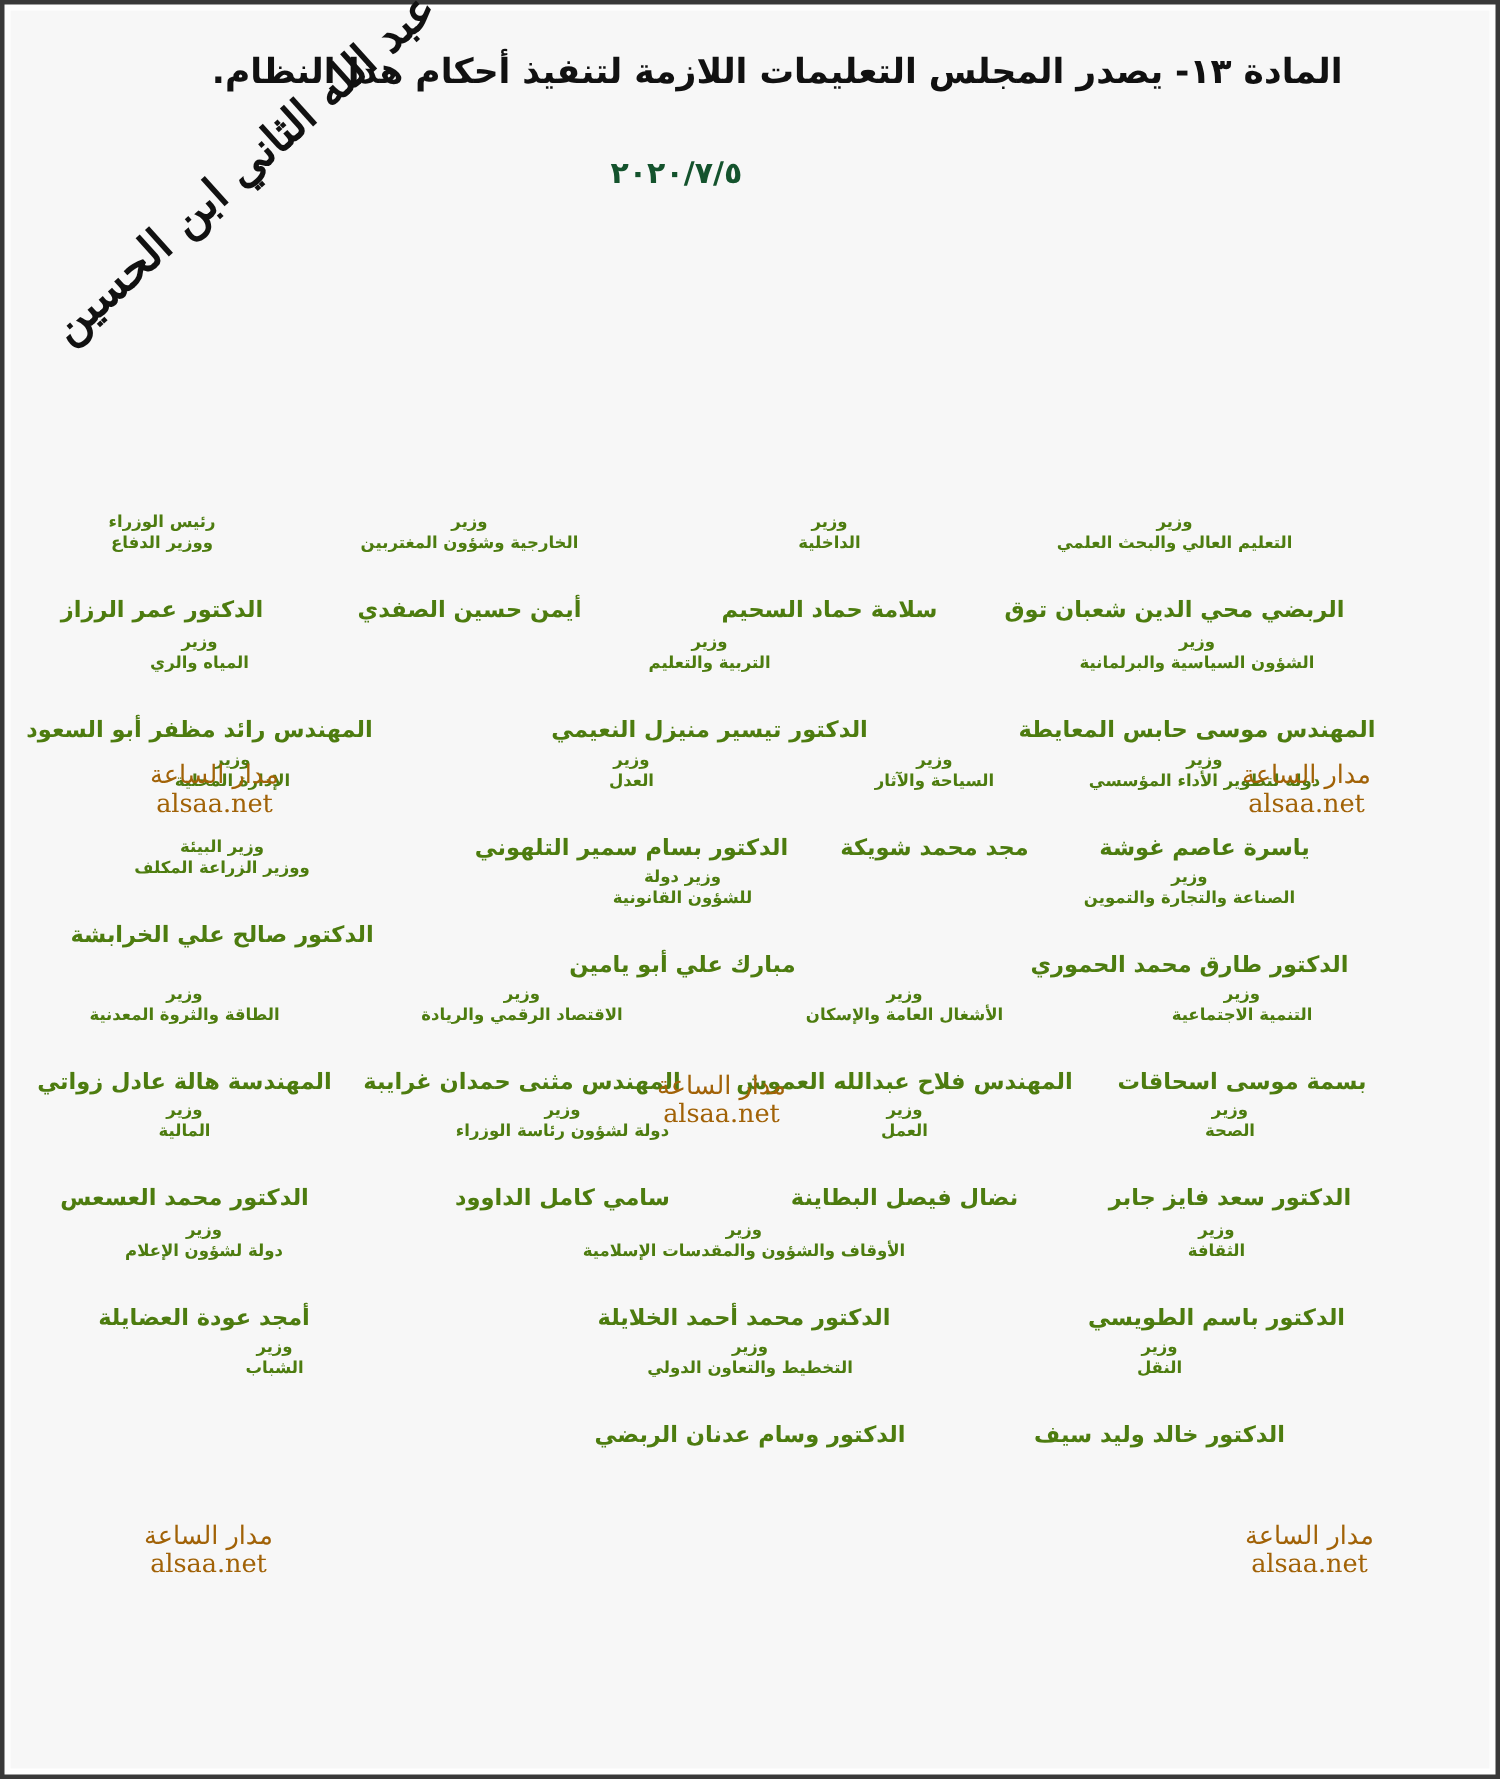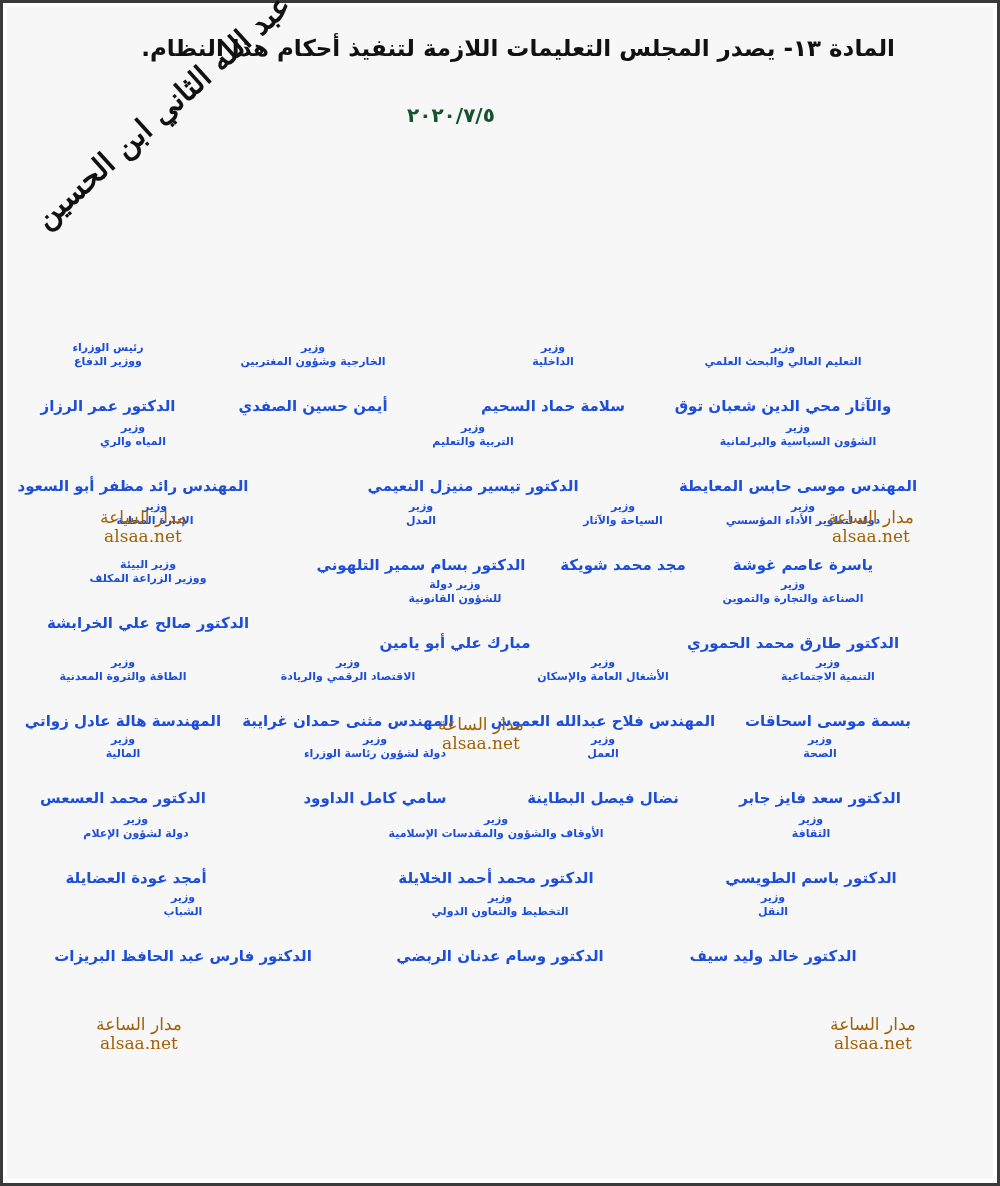--- a/index.html
+++ b/index.html
@@ -34,21 +34,21 @@
     position: absolute; left: 32px; top: 198px;
     font-family: "DejaVu Serif", serif;
     font-size: 30px; font-weight: bold; color: #111;
     direction: rtl; white-space: nowrap;
     transform: rotate(-42deg);
     transform-origin: left center;
   }
   .minister {
     position: absolute;
     direction: rtl; text-align: center;
-    color: #1d4ed8; white-space: nowrap;
+    color: #4d7c0f; white-space: nowrap;
     transform: translateX(-50%);
   }
   .minister .t1, .minister .t2 { font-size: 11px; font-weight: bold; line-height: 14px; }
   .minister .nm { font-size: 15px; font-weight: bold; line-height: 20px; letter-spacing: -0.3px; margin-top: 27px; }
   .wm {
     position: absolute; text-align: center;
     color: #a16207; font-size: 17px; line-height: 19px;
     font-family: "DejaVu Serif", serif;
     pointer-events: none;
     transform: translateX(-50%);
@@ -61,21 +61,21 @@
 <div class="frame">
   <div class="paper">
     <div class="article">المادة ١٣- يصدر المجلس التعليمات اللازمة لتنفيذ أحكام هذا النظام.</div>
     <div class="date">٢٠٢٠/٧/٥</div>
     <div class="signature">عبد الله الثاني ابن الحسين</div>
 
     <div id="ministers">
         <div class="minister" style="left: 776px; top: 334px;">
           <div class="t1">وزير</div>
           <div class="t2">التعليم العالي والبحث العلمي</div>
-          <div class="nm">والآثار محي الدين شعبان توق</div>
+          <div class="nm">الربضي محي الدين شعبان توق</div>
         </div>
         <div class="minister" style="left: 546px; top: 334px;">
           <div class="t1">وزير</div>
           <div class="t2">الداخلية</div>
           <div class="nm">سلامة حماد السحيم</div>
         </div>
         <div class="minister" style="left: 306px; top: 334px;">
           <div class="t1">وزير</div>
           <div class="t2">الخارجية وشؤون المغتربين</div>
           <div class="nm">أيمن حسين الصفدي</div>
@@ -195,21 +195,20 @@
           <div class="nm">الدكتور خالد وليد سيف</div>
         </div>
         <div class="minister" style="left: 493px; top: 884px;">
           <div class="t1">وزير</div>
           <div class="t2">التخطيط والتعاون الدولي</div>
           <div class="nm">الدكتور وسام عدنان الربضي</div>
         </div>
         <div class="minister" style="left: 176px; top: 884px;">
           <div class="t1">وزير</div>
           <div class="t2">الشباب</div>
-          <div class="nm">الدكتور فارس عبد الحافظ البريزات</div>
         </div>
       </div>
     <div id="watermarks">
         <div class="wm" style="left: 136px; top: 501px;">
           <div class="ar">مدار الساعة</div>
           <div>alsaa.net</div>
         </div>
         <div class="wm" style="left: 864px; top: 501px;">
           <div class="ar">مدار الساعة</div>
           <div>alsaa.net</div>

